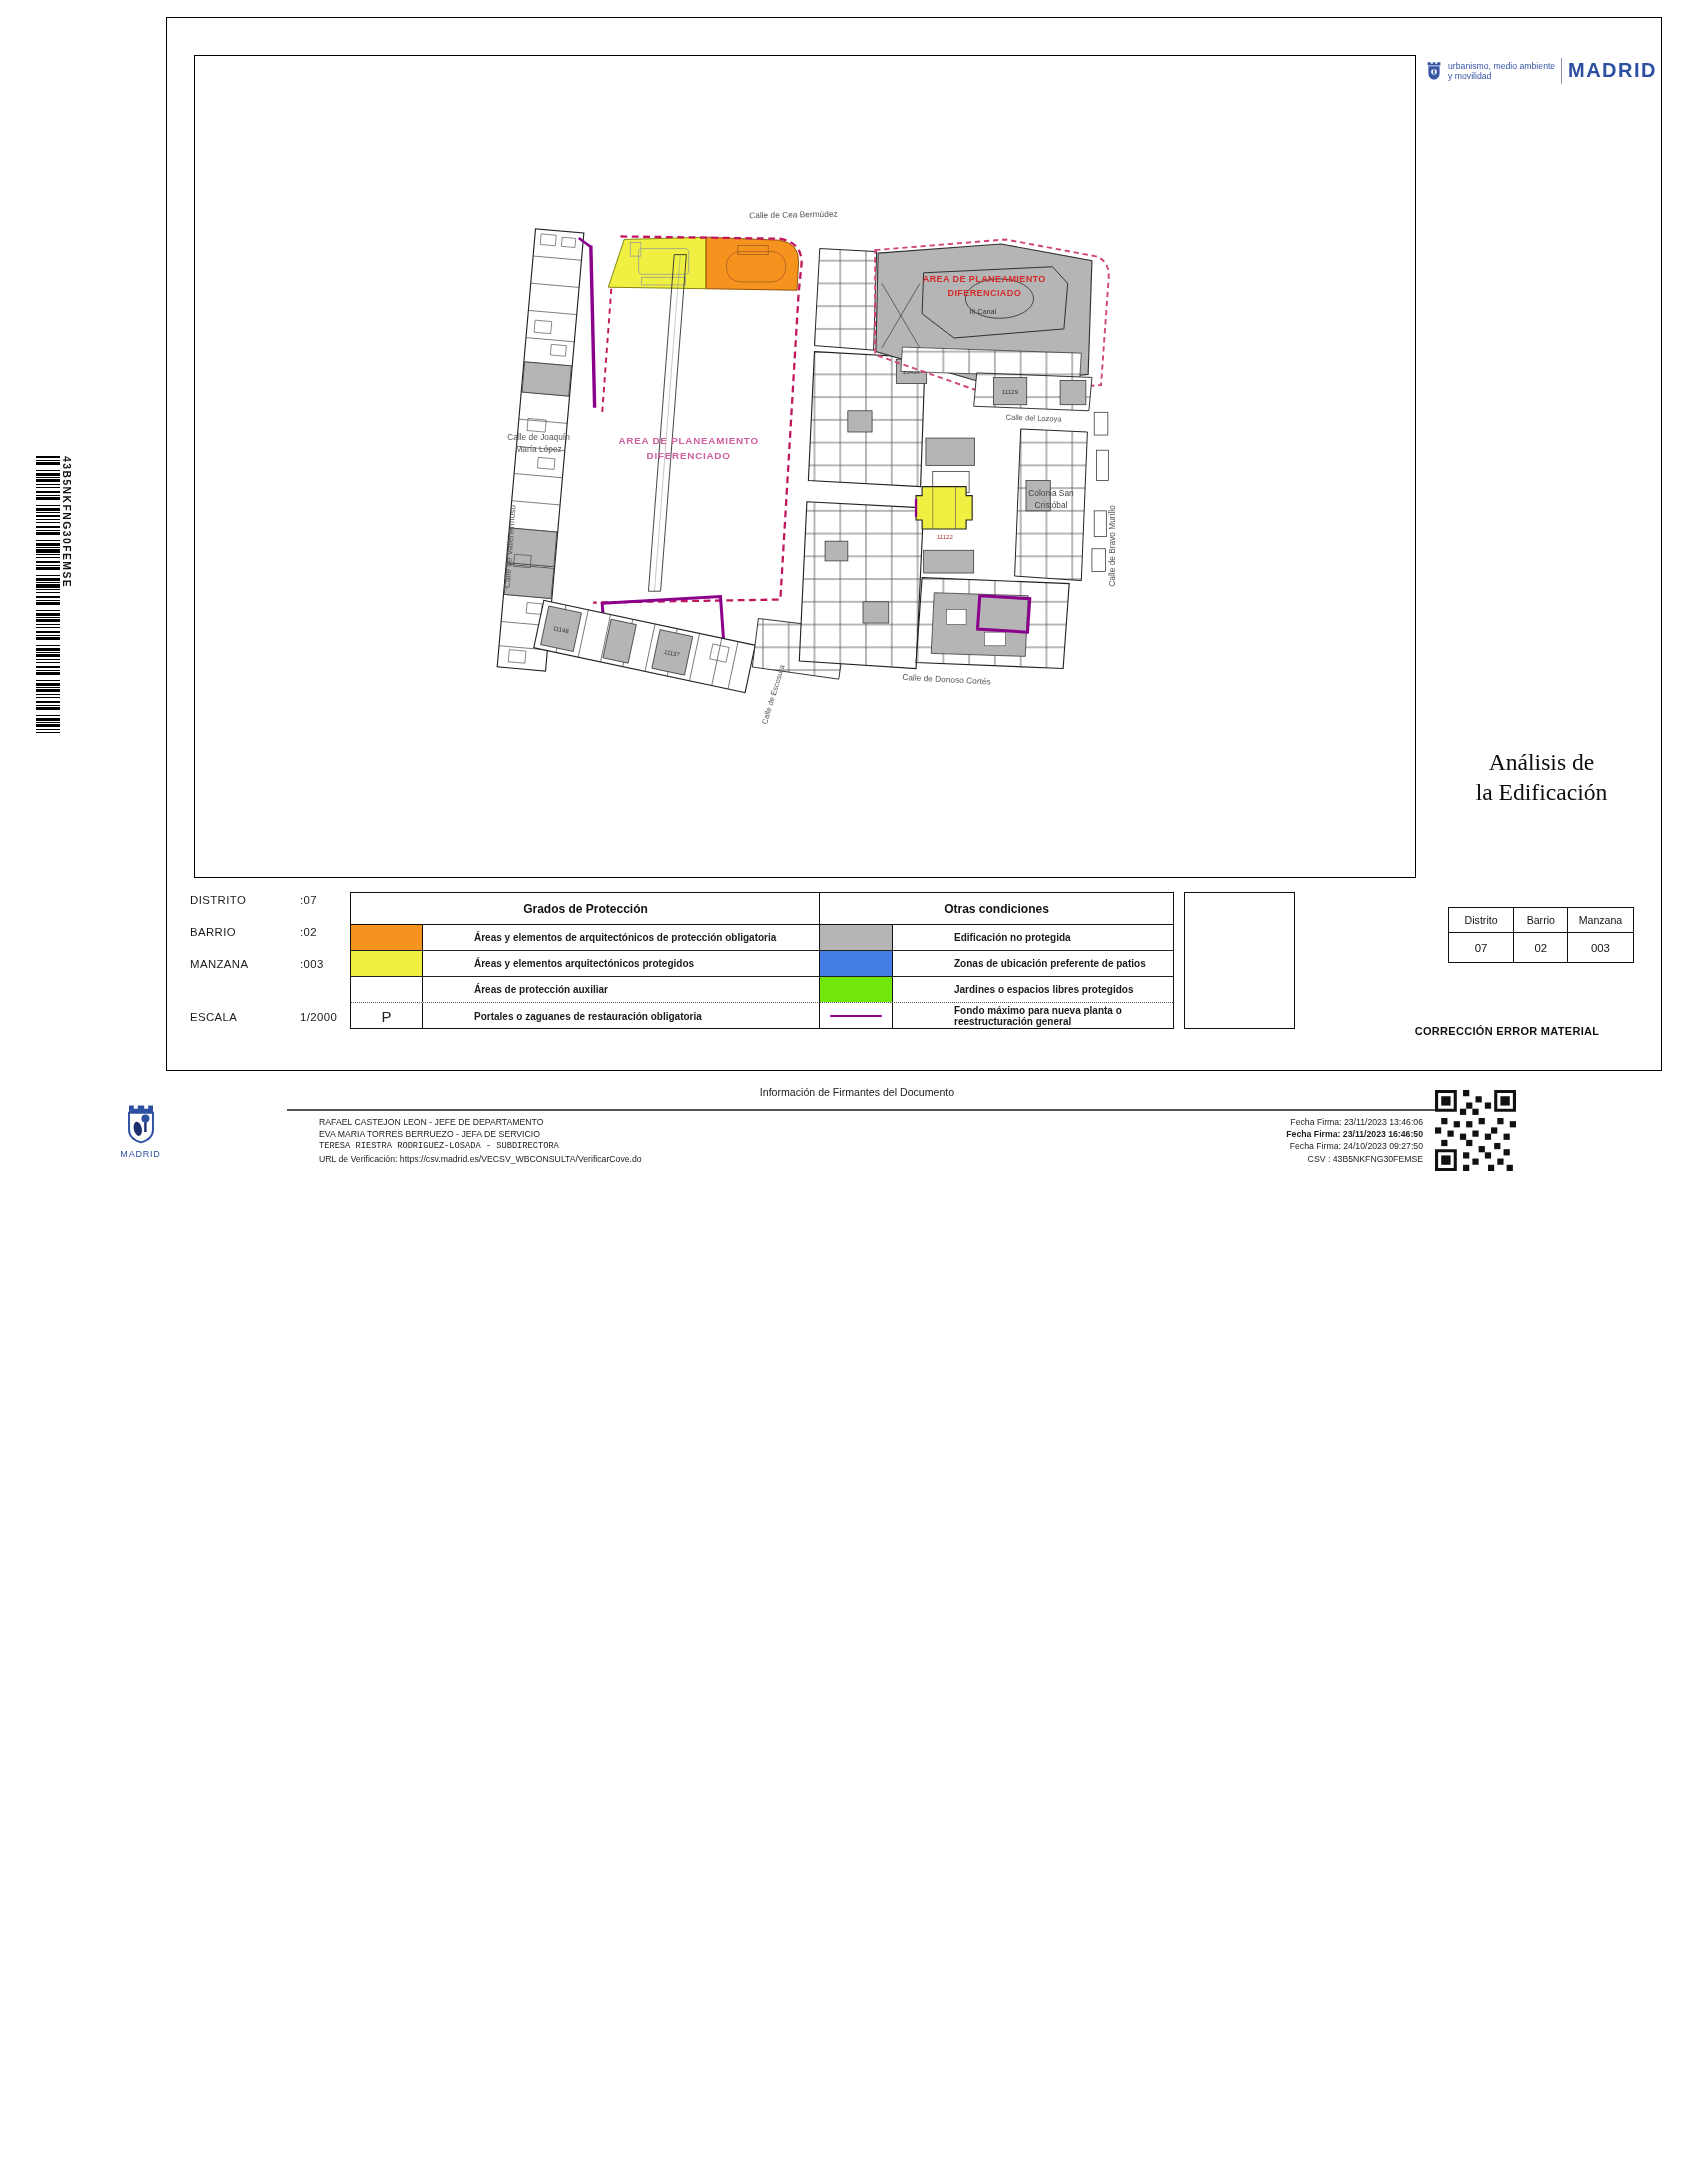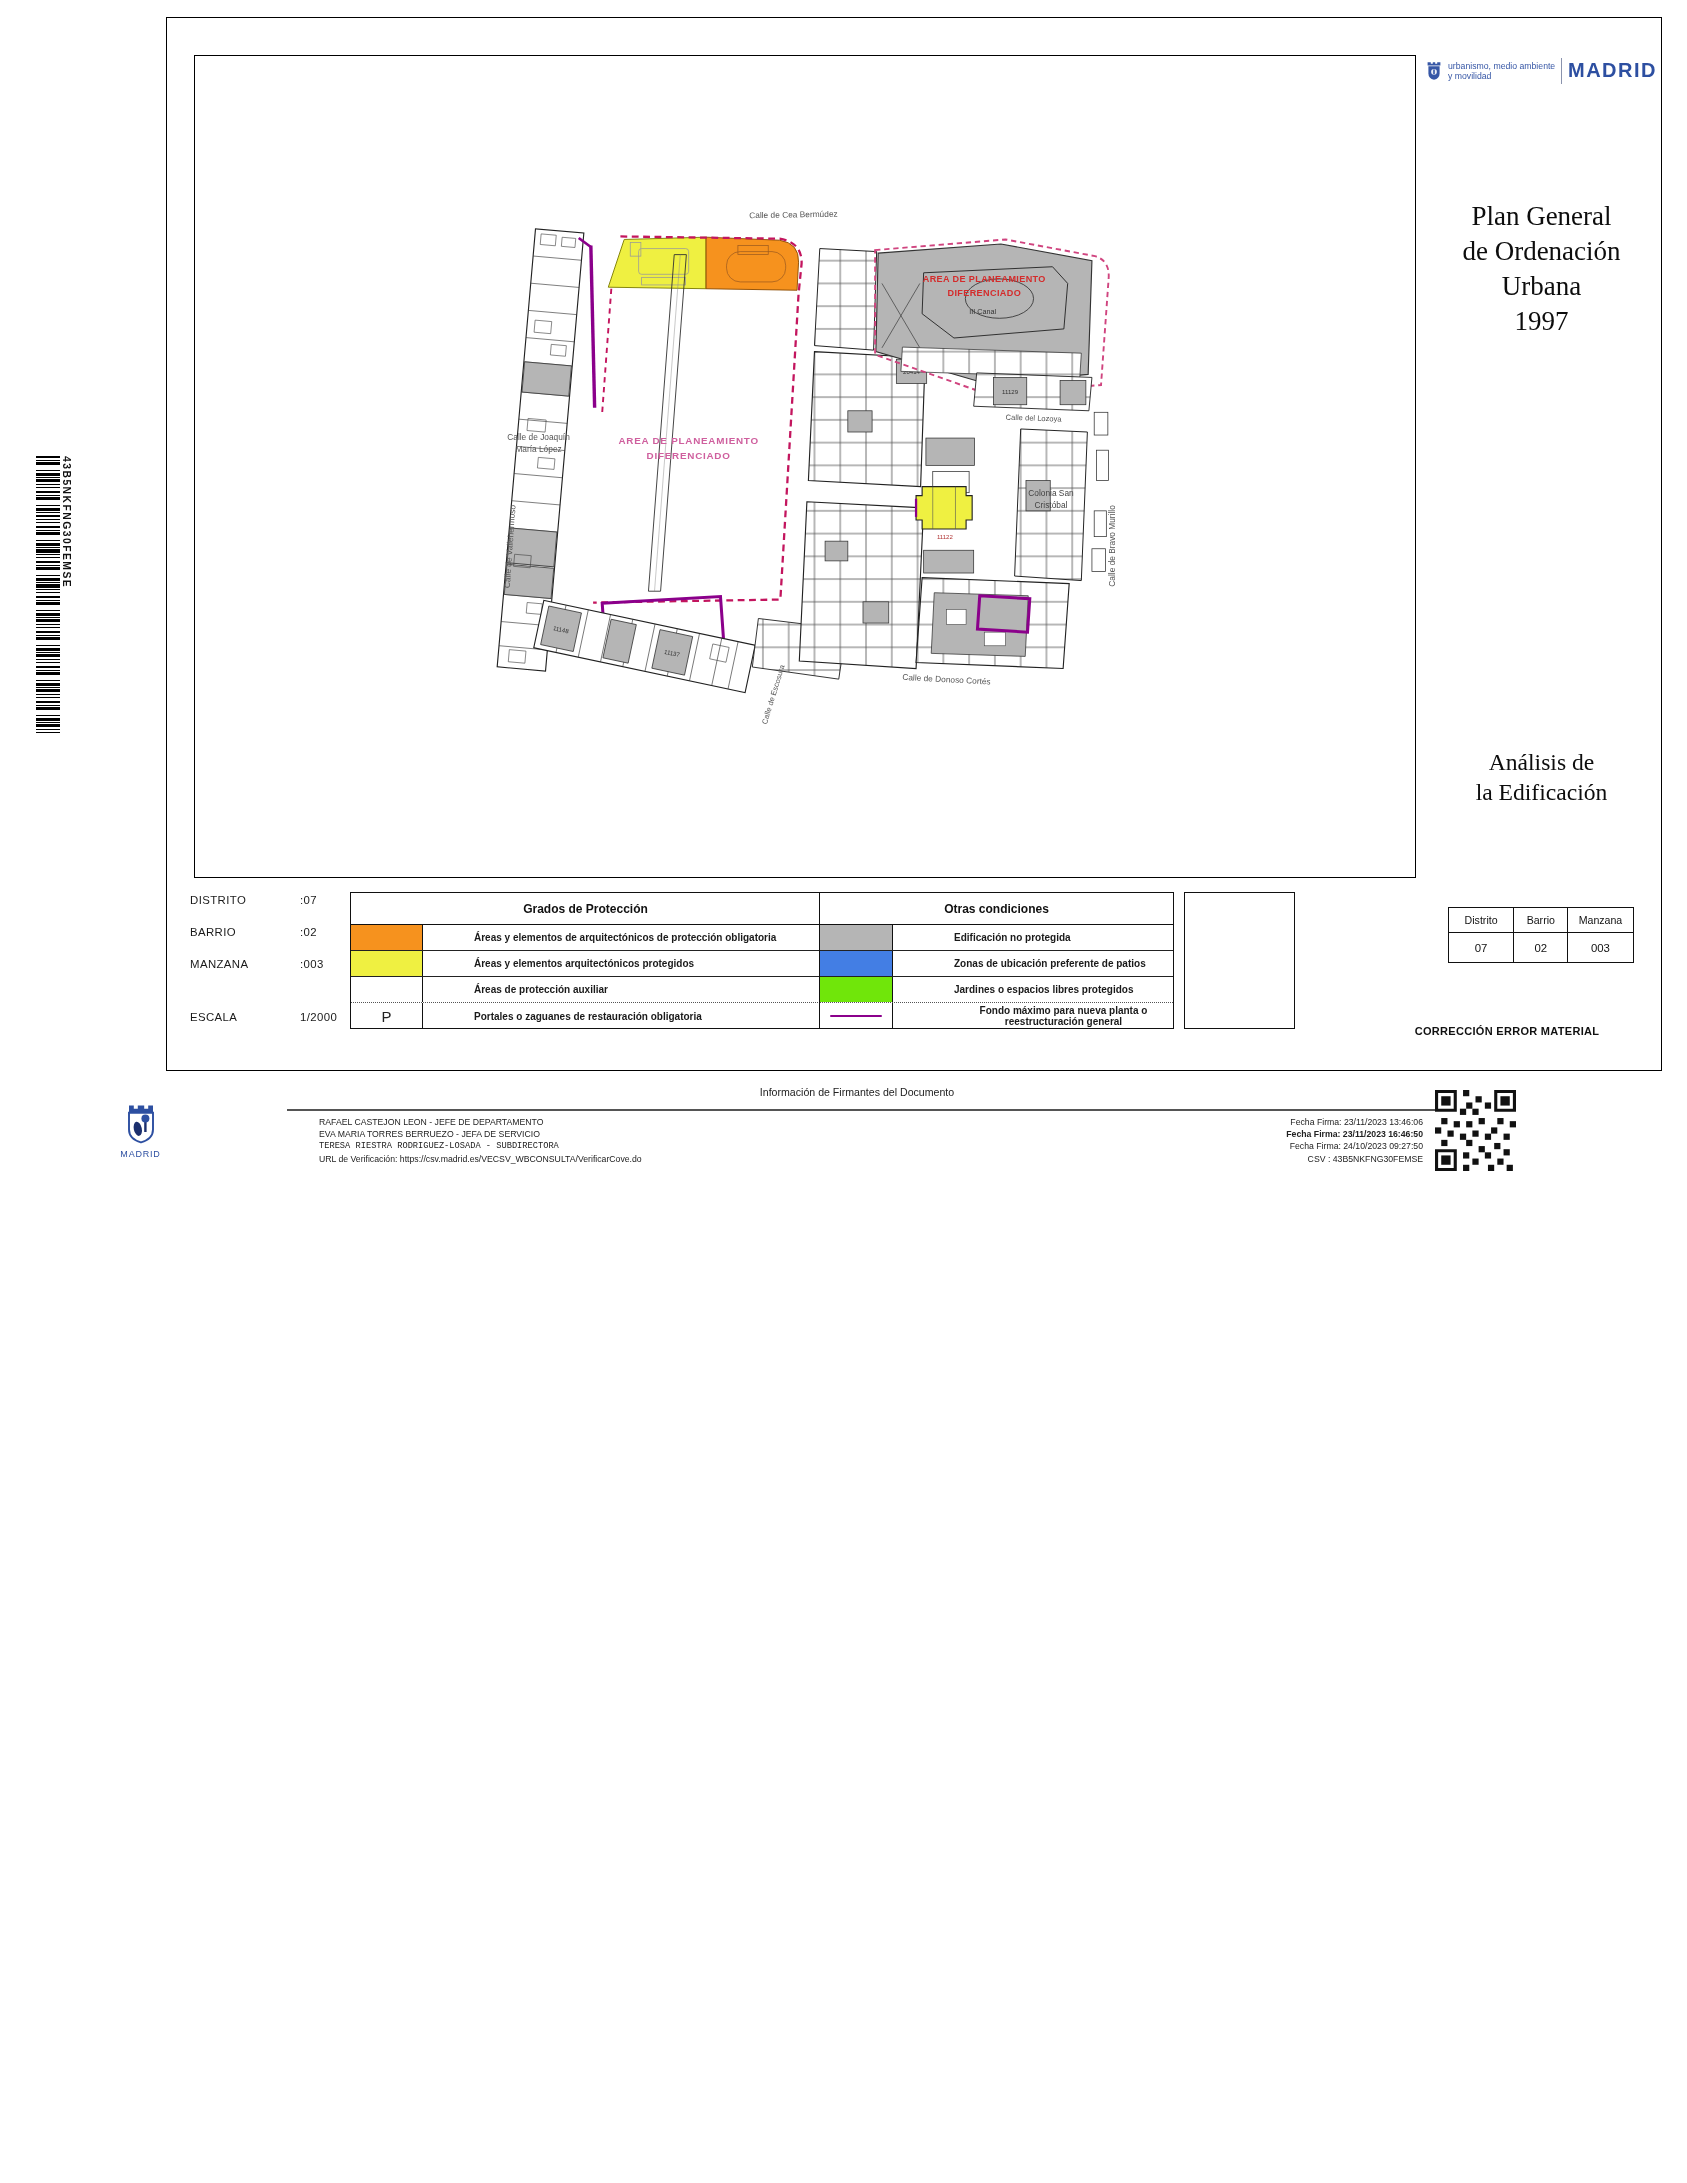--- a/index.html
+++ b/index.html
@@ -27,21 +27,21 @@
   .lt-head{box-sizing:border-box;height:32px;border-bottom:1.5px solid #111;display:flex;align-items:center;justify-content:center;
            font-size:12px;font-weight:bold;color:#111;}
   .lt-row{box-sizing:border-box;height:26px;display:flex;align-items:stretch;gap:10px;}
   .lt-row.sep-solid{border-bottom:1.1px solid #222;}
   .lt-row.sep-dot{border-bottom:1.1px dotted #555;}
   .sw{box-sizing:border-box;border-right:1.5px solid #111;display:flex;align-items:center;justify-content:center;}
   .sw-l{width:72px;}
   .sw-r{width:73px;}
   .lt-label{flex:1;display:flex;align-items:center;font-size:10px;font-weight:600;color:#1a1a1a;}
   .pad-l{padding-left:41px;}
-  .pad-r{padding-left:51px;text-align:center;}
+  .pad-r{padding-left:51px;}
   .p-letter{font-size:15px;color:#222;}
   .fline{width:72%;height:2.7px;border-radius:1.5px;}
   
   #ref-table{left:1448px;top:907px;border-collapse:collapse;}
   #ref-table td{border:1.5px solid #111;text-align:center;font-size:10.6px;color:#111;}
   #ref-table tr:first-child td{height:24px;padding:0 4.6px;}
   #ref-table tr:last-child td{height:27px;font-size:11.4px;}
   #correction{left:1393px;top:1025px;width:228px;text-align:center;font-size:11px;font-weight:bold;letter-spacing:0.3px;}
   
   #barcode{left:36px;top:456px;width:24px;height:280px;
@@ -75,26 +75,20 @@
       <rect x="9" y="10" width="2" height="6" fill="#3757A6"></rect>
     </svg>
     <div class="dept">
       <div>urbanismo, medio ambiente</div>
       <div>y movilidad</div>
     </div>
     <div class="vbar"></div>
     <div class="brand">MADRID</div>
   </div>
 
-  <div id="plan-title" class="abs sertitle">
-    <div>Plan General</div>
-    <div>de Ordenación</div>
-    <div>Urbana</div>
-    <div>1997</div>
-  </div>
   <div id="analysis-title" class="abs sertitle">
     <div>Análisis de</div>
     <div>la Edificación</div>
   </div>
 
   <div id="map-panel" class="abs">
     <svg viewBox="0 0 1607 1083" font-family="Liberation Sans, sans-serif">
       <rect x="0" y="0" width="1607" height="1083" fill="#fff"></rect>
       <defs>
         <pattern id="cells" width="34" height="30" patternUnits="userSpaceOnUse">

